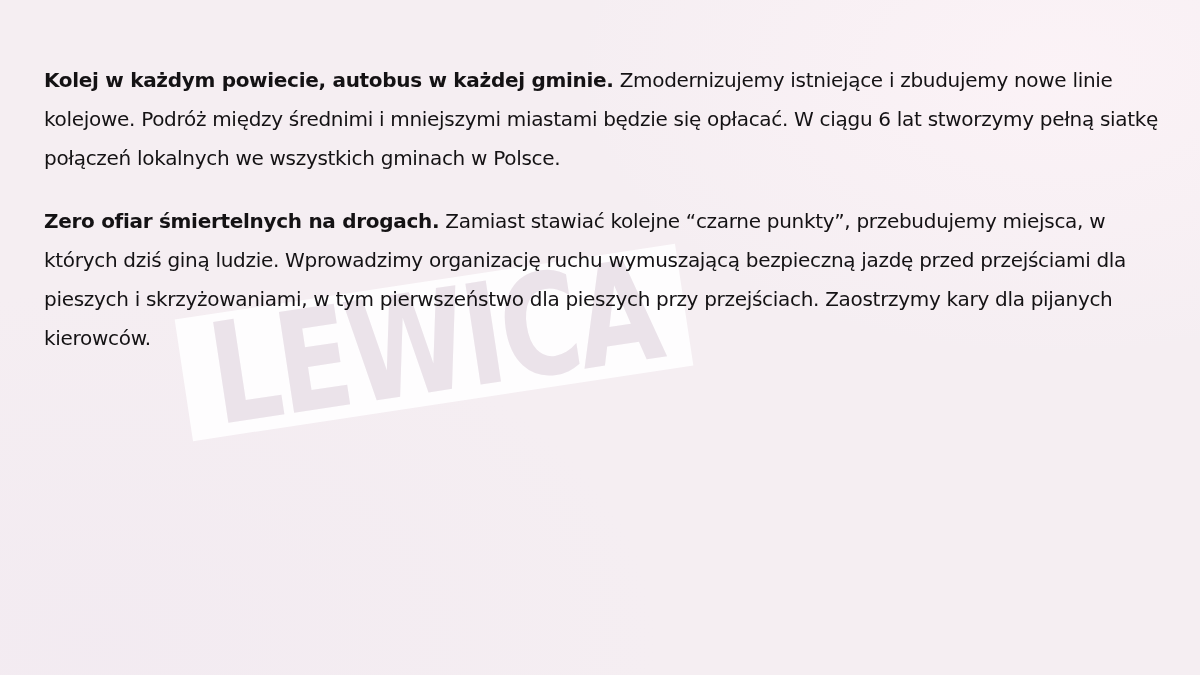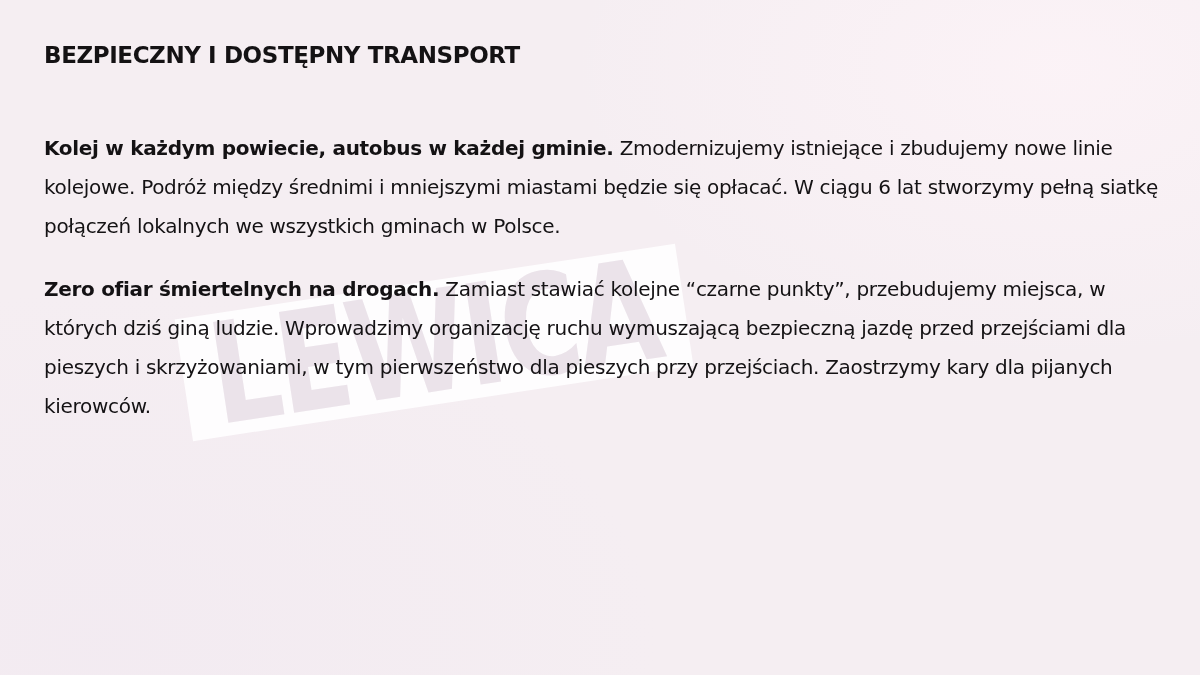--- a/index.html
+++ b/index.html
@@ -48,38 +48,37 @@
     z-index: 2;
   }
   h1.title {
     font-size: 23px;
     font-weight: bold;
     letter-spacing: -0.4px;
     line-height: 30px;
     color: var(--text-color, #141214);
   }
   p.para {
-    margin-top: 59px;
+    margin-top: 21px;
     font-size: 20px;
     line-height: 39px;
     letter-spacing: -0.3px;
     color: var(--text-color, #141214);
   }
   p.para + p.para { margin-top: 24px; }
   p.para strong { font-weight: bold; }
 </style>
 </head>
 <body>
 
 <div class="watermark">
   <span class="watermark-text">LEWICA</span>
 </div>
 
 <div class="content">
-  <h1 class="title">BEZPIECZNY I DOSTĘPNY TRANSPORT</h1>
 
   <p class="para">
     <strong>Kolej w każdym powiecie, autobus w każdej gminie.</strong>
     <span>Zmodernizujemy istniejące i zbudujemy nowe linie kolejowe. Podróż między średnimi i mniejszymi miastami będzie się opłacać. W ciągu 6 lat stworzymy pełną siatkę połączeń lokalnych we wszystkich gminach w Polsce.</span>
   </p>
 
   <p class="para">
     <strong>Zero ofiar śmiertelnych na drogach.</strong>
     <span>Zamiast stawiać kolejne “czarne punkty”, przebudujemy miejsca, w których dziś giną ludzie. Wprowadzimy organizację ruchu wymuszającą bezpieczną jazdę przed przejściami dla pieszych i skrzyżowaniami, w tym pierwszeństwo dla pieszych przy przejściach. Zaostrzymy kary dla pijanych kierowców.</span>
   </p>

